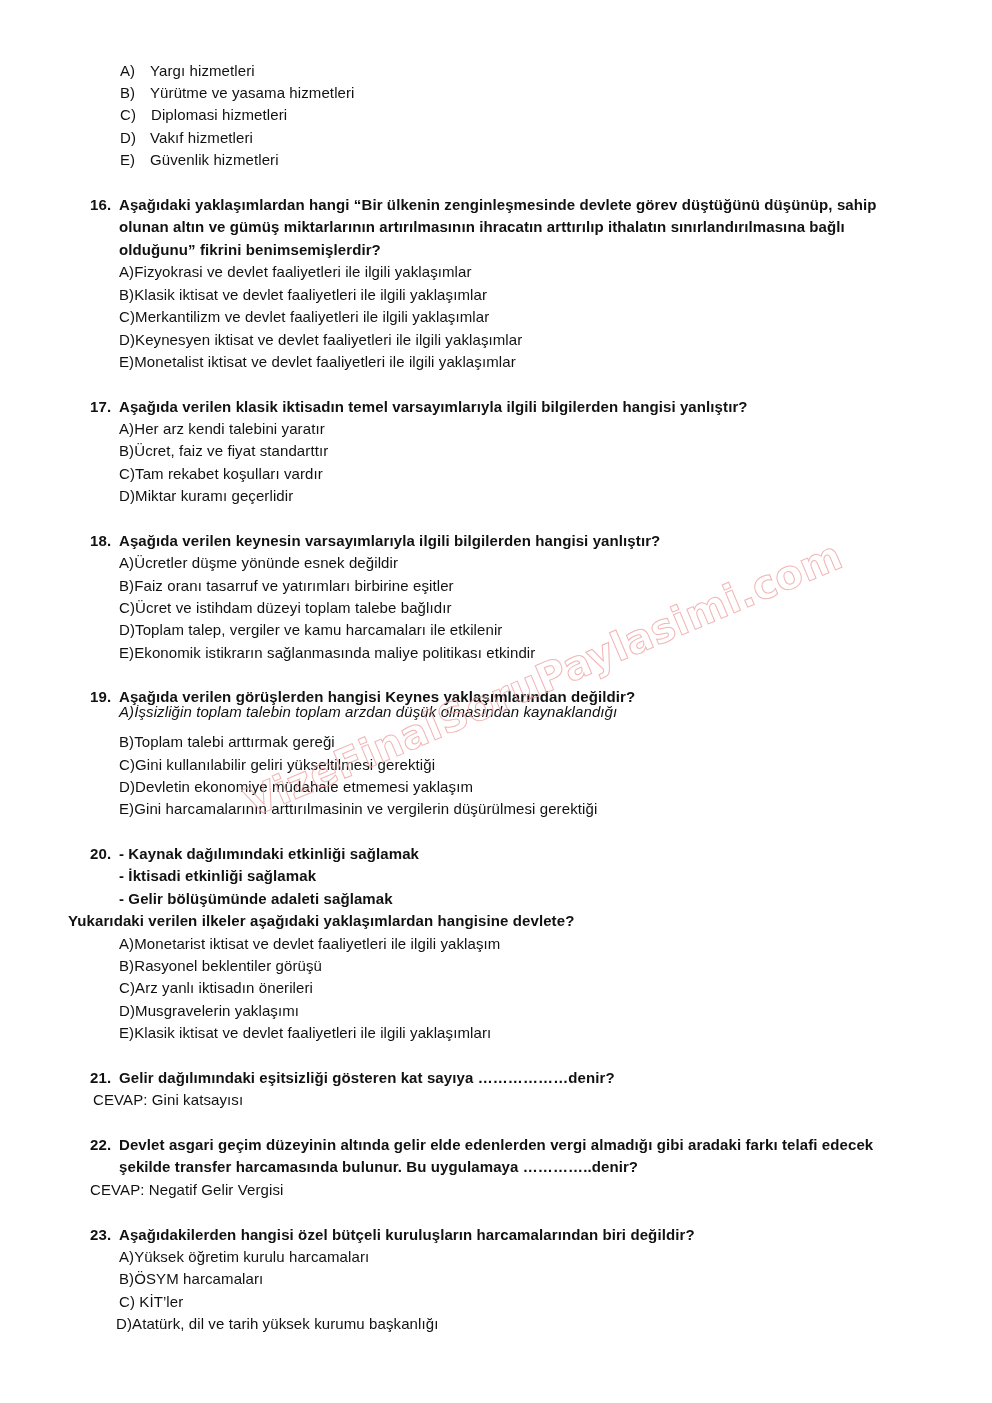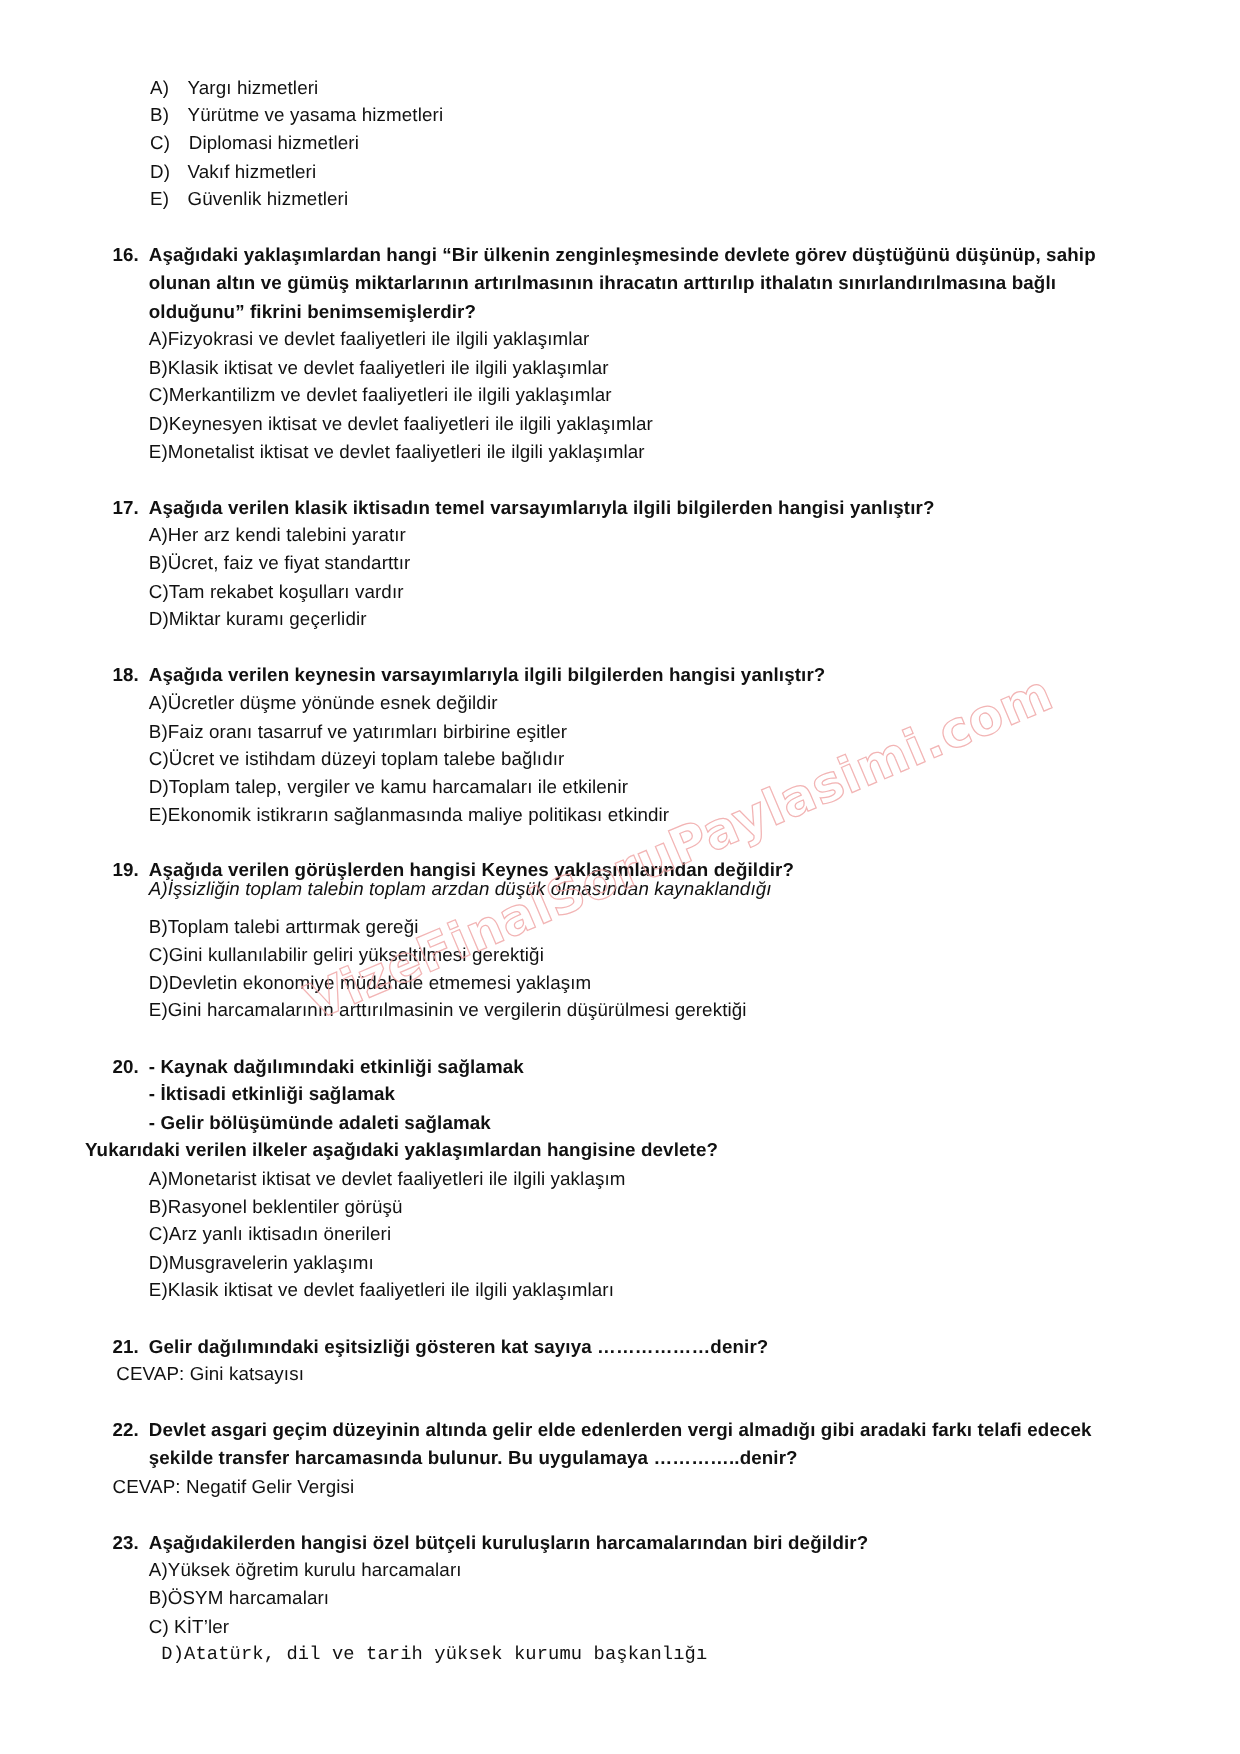--- a/index.html
+++ b/index.html
@@ -153,18 +153,18 @@
     <div class="line" style="left:90px; top:1179px;">CEVAP:  Negatif Gelir Vergisi</div>
   </div>
 
   <div>
     <div class="line bold" style="left:90px; top:1224px;">
       <span class="qnum">23.</span><span>Aşağıdakilerden hangisi özel bütçeli kuruluşların harcamalarından biri değildir?</span>
     </div>
     <div class="line" style="left:119px; top:1246px;"><span>A)</span><span>Yüksek öğretim kurulu harcamaları</span></div>
     <div class="line" style="left:119px; top:1268px;"><span>B)</span><span>ÖSYM harcamaları</span></div>
     <div class="line" style="left:119px; top:1291px;"><span>C)</span><span> KİT’ler</span></div>
-    <div class="line" style="left:129px; top:1313px;font-family:Liberation Mono, monospace;"><span>D)</span><span>Atatürk, dil ve tarih yüksek kurumu başkanlığı</span></div>
+    <div class="line" style="left:116px; top:1313px;"><span>D)</span><span>Atatürk, dil ve tarih yüksek kurumu başkanlığı</span></div>
   </div>
 
   <div class="watermark">VizeFinalSoruPaylasimi.com</div>
 
 </div>
 
 </body></html>

